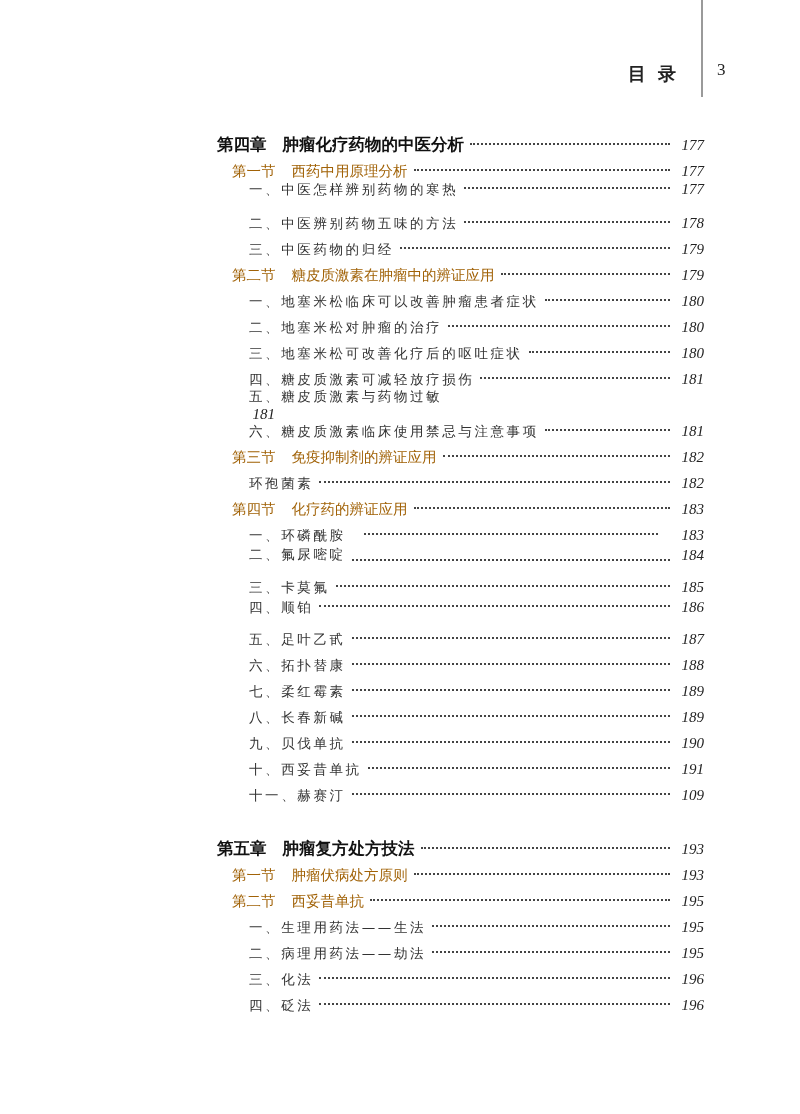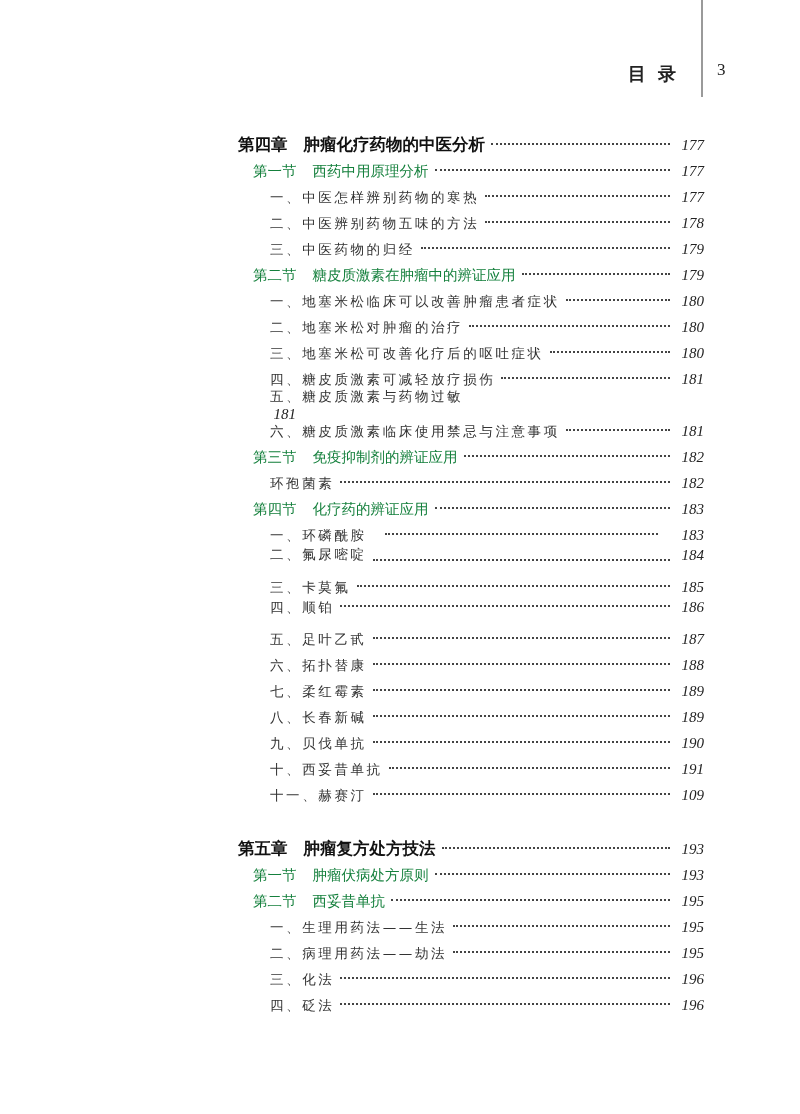--- a/index.html
+++ b/index.html
@@ -51,21 +51,20 @@
       position: absolute;
       display: flex;
       align-items: baseline;
       right: 96px;
       height: 22px;
       white-space: nowrap;
     }
     .entry .label {
       flex: 0 0 auto;
       padding-right: 4px;
-      margin-left: 21px;
     }
     .entry .leader {
       flex: 1 1 auto;
       overflow: hidden;
       position: relative;
       height: 22px;
       margin-right: 8px;
     }
     .entry .leader::before {
       content: "";
@@ -92,21 +91,21 @@
       font-weight: bold;
       font-size: 16.5px;
       color: #111;
     }
     .lvl-section {
       left: 232px;
     }
     .lvl-section .label {
       font-family: "DejaVu Serif", "Liberation Serif", serif;
       font-size: 14.5px;
-      color: #15803d;
+      color: #a16207;
     }
     .lvl-item {
       left: 249px;
     }
     .lvl-item .label {
       font-family: "DejaVu Sans", "Liberation Sans", sans-serif;
       font-size: 13.5px;
       letter-spacing: 2.6px;
       color: #333;
     }
@@ -123,21 +122,21 @@
     <div class="entry lvl-chapter" style="top: 128px;">
       <span class="label"><span>第四章</span><span class="gap-text"></span><span>肿瘤化疗药物的中医分析</span></span>
       <span class="leader"></span>
       <span class="page">177</span>
     </div>
     <div class="entry lvl-section" style="top: 154px;">
       <span class="label"><span>第一节</span><span class="gap-text"></span><span>西药中用原理分析</span></span>
       <span class="leader"></span>
       <span class="page">177</span>
     </div>
-    <div class="entry lvl-item" style="top: 180px;">
+    <div class="entry lvl-item" style="top: 172px;">
       <span class="label">一、中医怎样辨别药物的寒热</span>
       <span class="leader"></span>
       <span class="page">177</span>
     </div>
     <div class="entry lvl-item" style="top: 206px;">
       <span class="label">二、中医辨别药物五味的方法</span>
       <span class="leader"></span>
       <span class="page">178</span>
     </div>
     <div class="entry lvl-item" style="top: 232px;">

